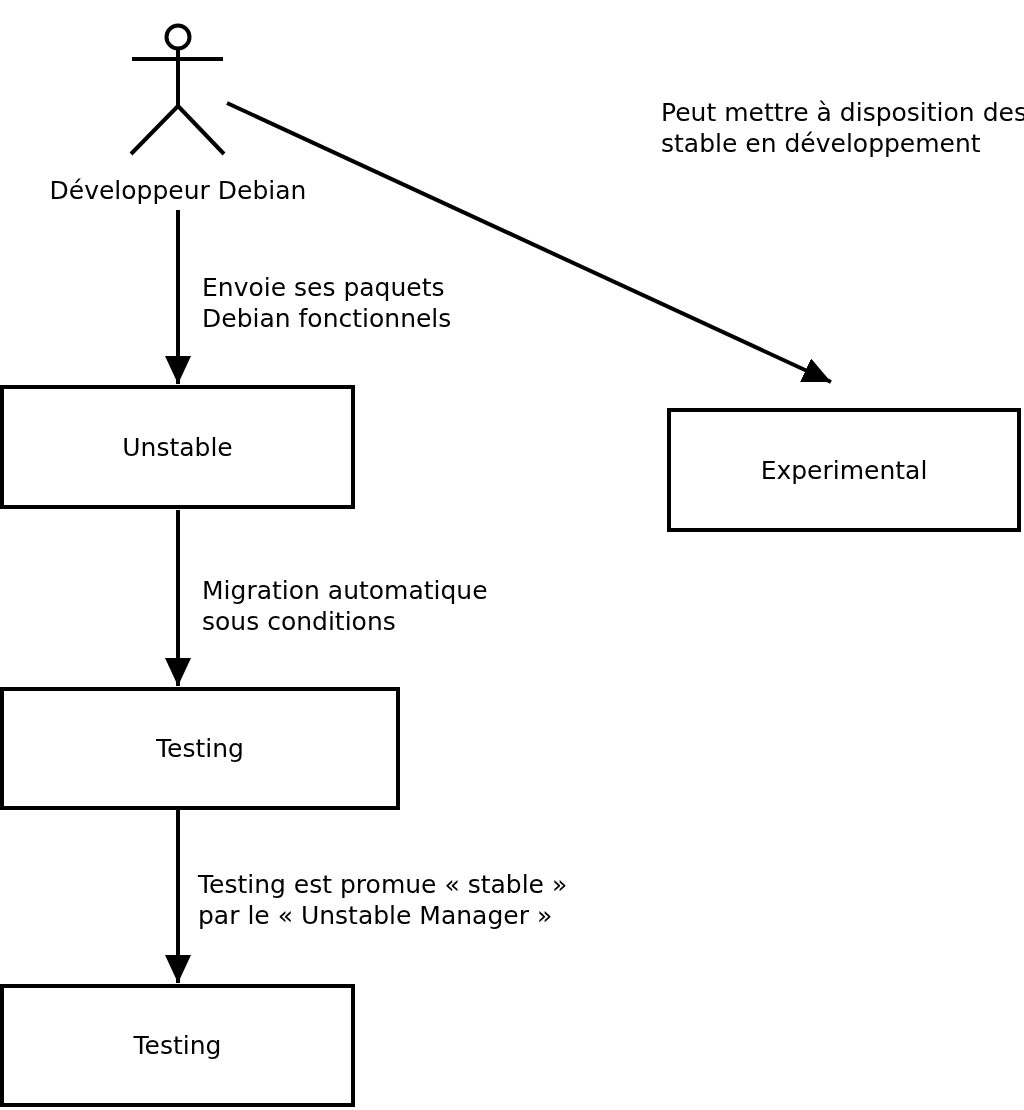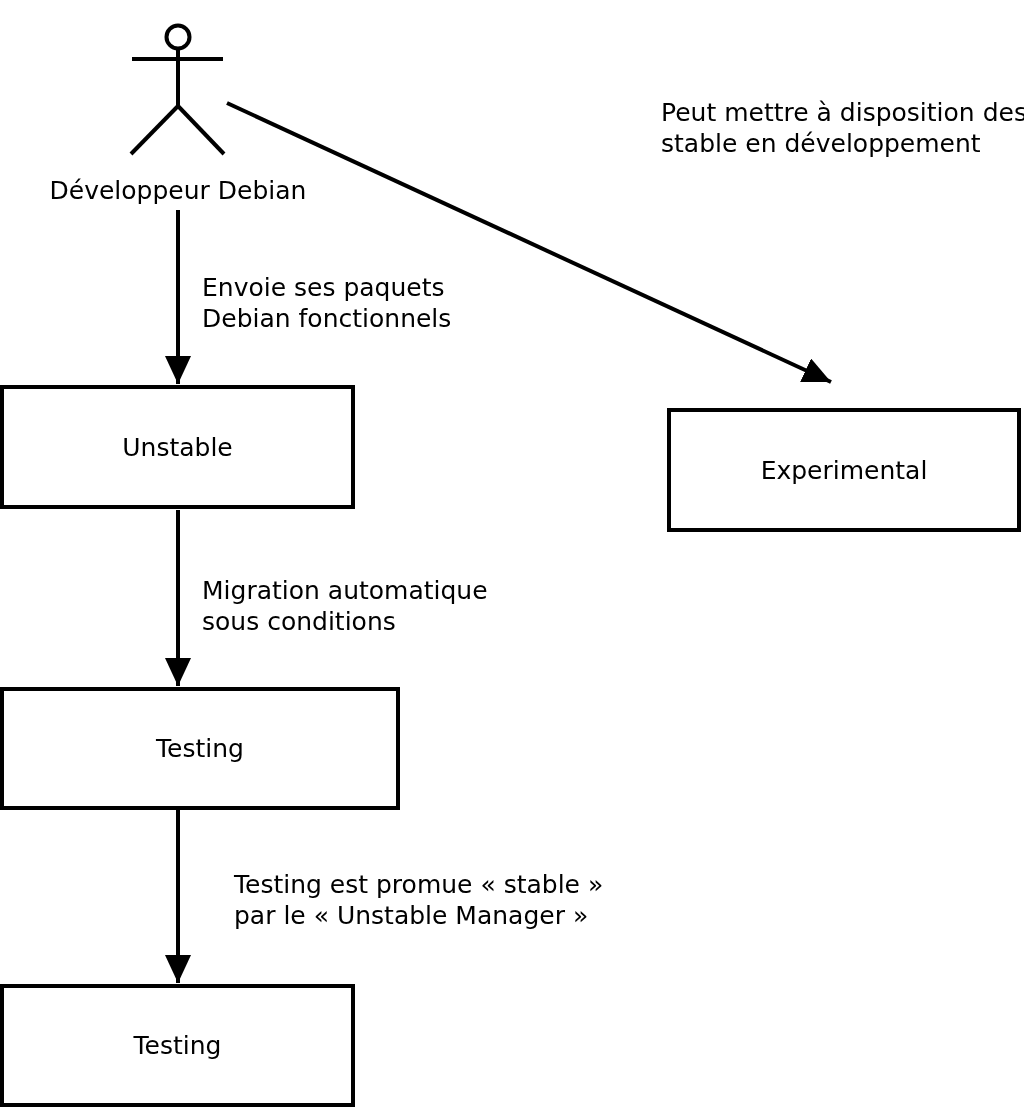--- a/index.html
+++ b/index.html
@@ -41,21 +41,21 @@
   .annotation {
     position: absolute;
     font-size: 25px;
     line-height: 31px;
     white-space: nowrap;
   }
   .annotation span { display: block; }
   .ann-peut      { left: 637px; top: 97px; margin-left: 24px;  }
   .ann-envoie    { left: 202px; top: 272px; }
   .ann-migration { left: 202px; top: 575px; }
-  .ann-promotion { left: 198px; top: 869px; margin-left: 36px; }
+  .ann-promotion { left: 198px; top: 869px; }
   .actor-label {
     position: absolute;
     left: 0px;
     top: 178px;
     width: 356px;
     text-align: center;
     font-size: 25px;
     line-height: 26px;
     white-space: nowrap;
   }

